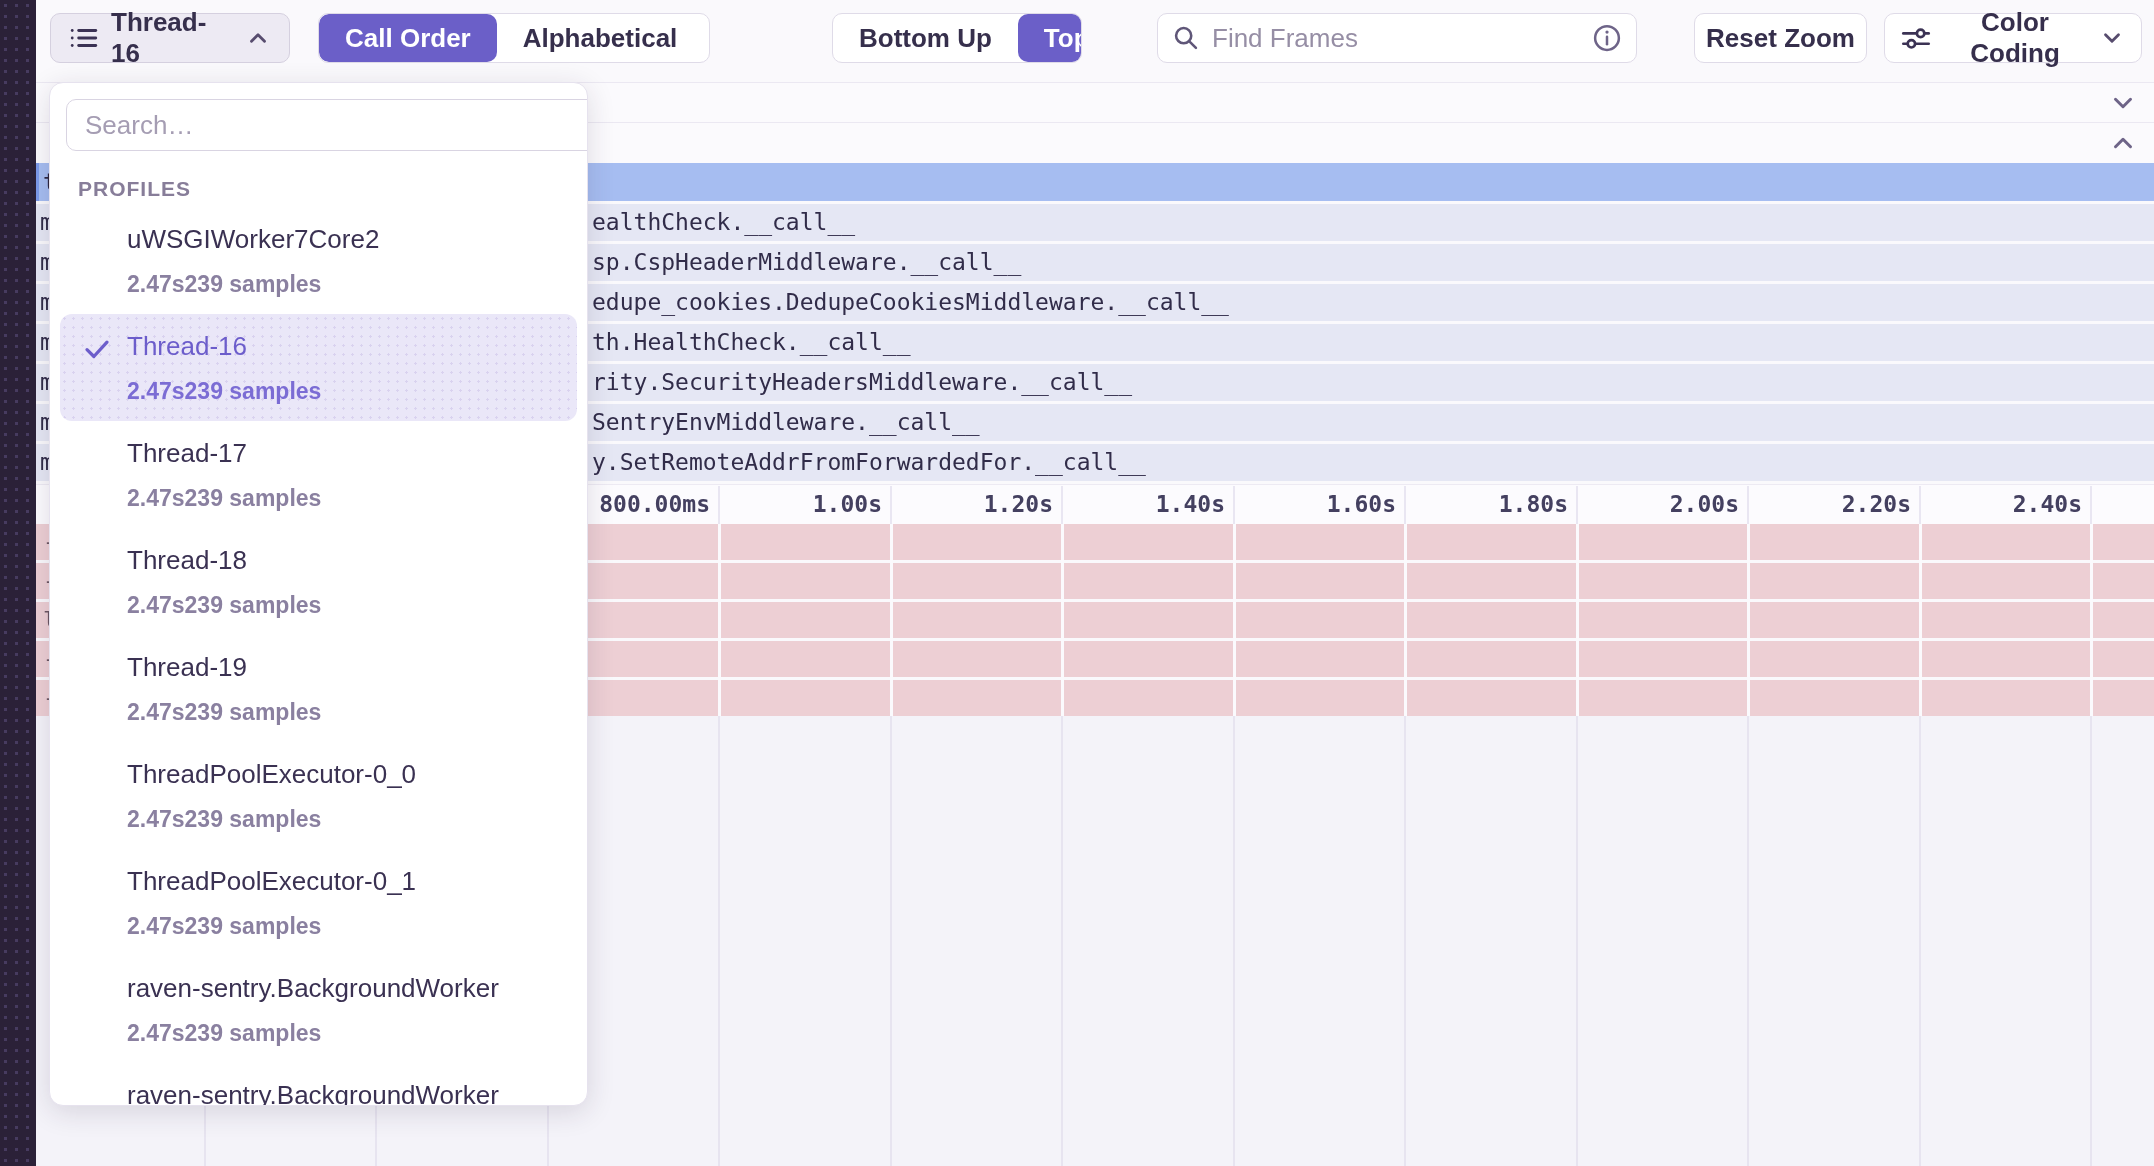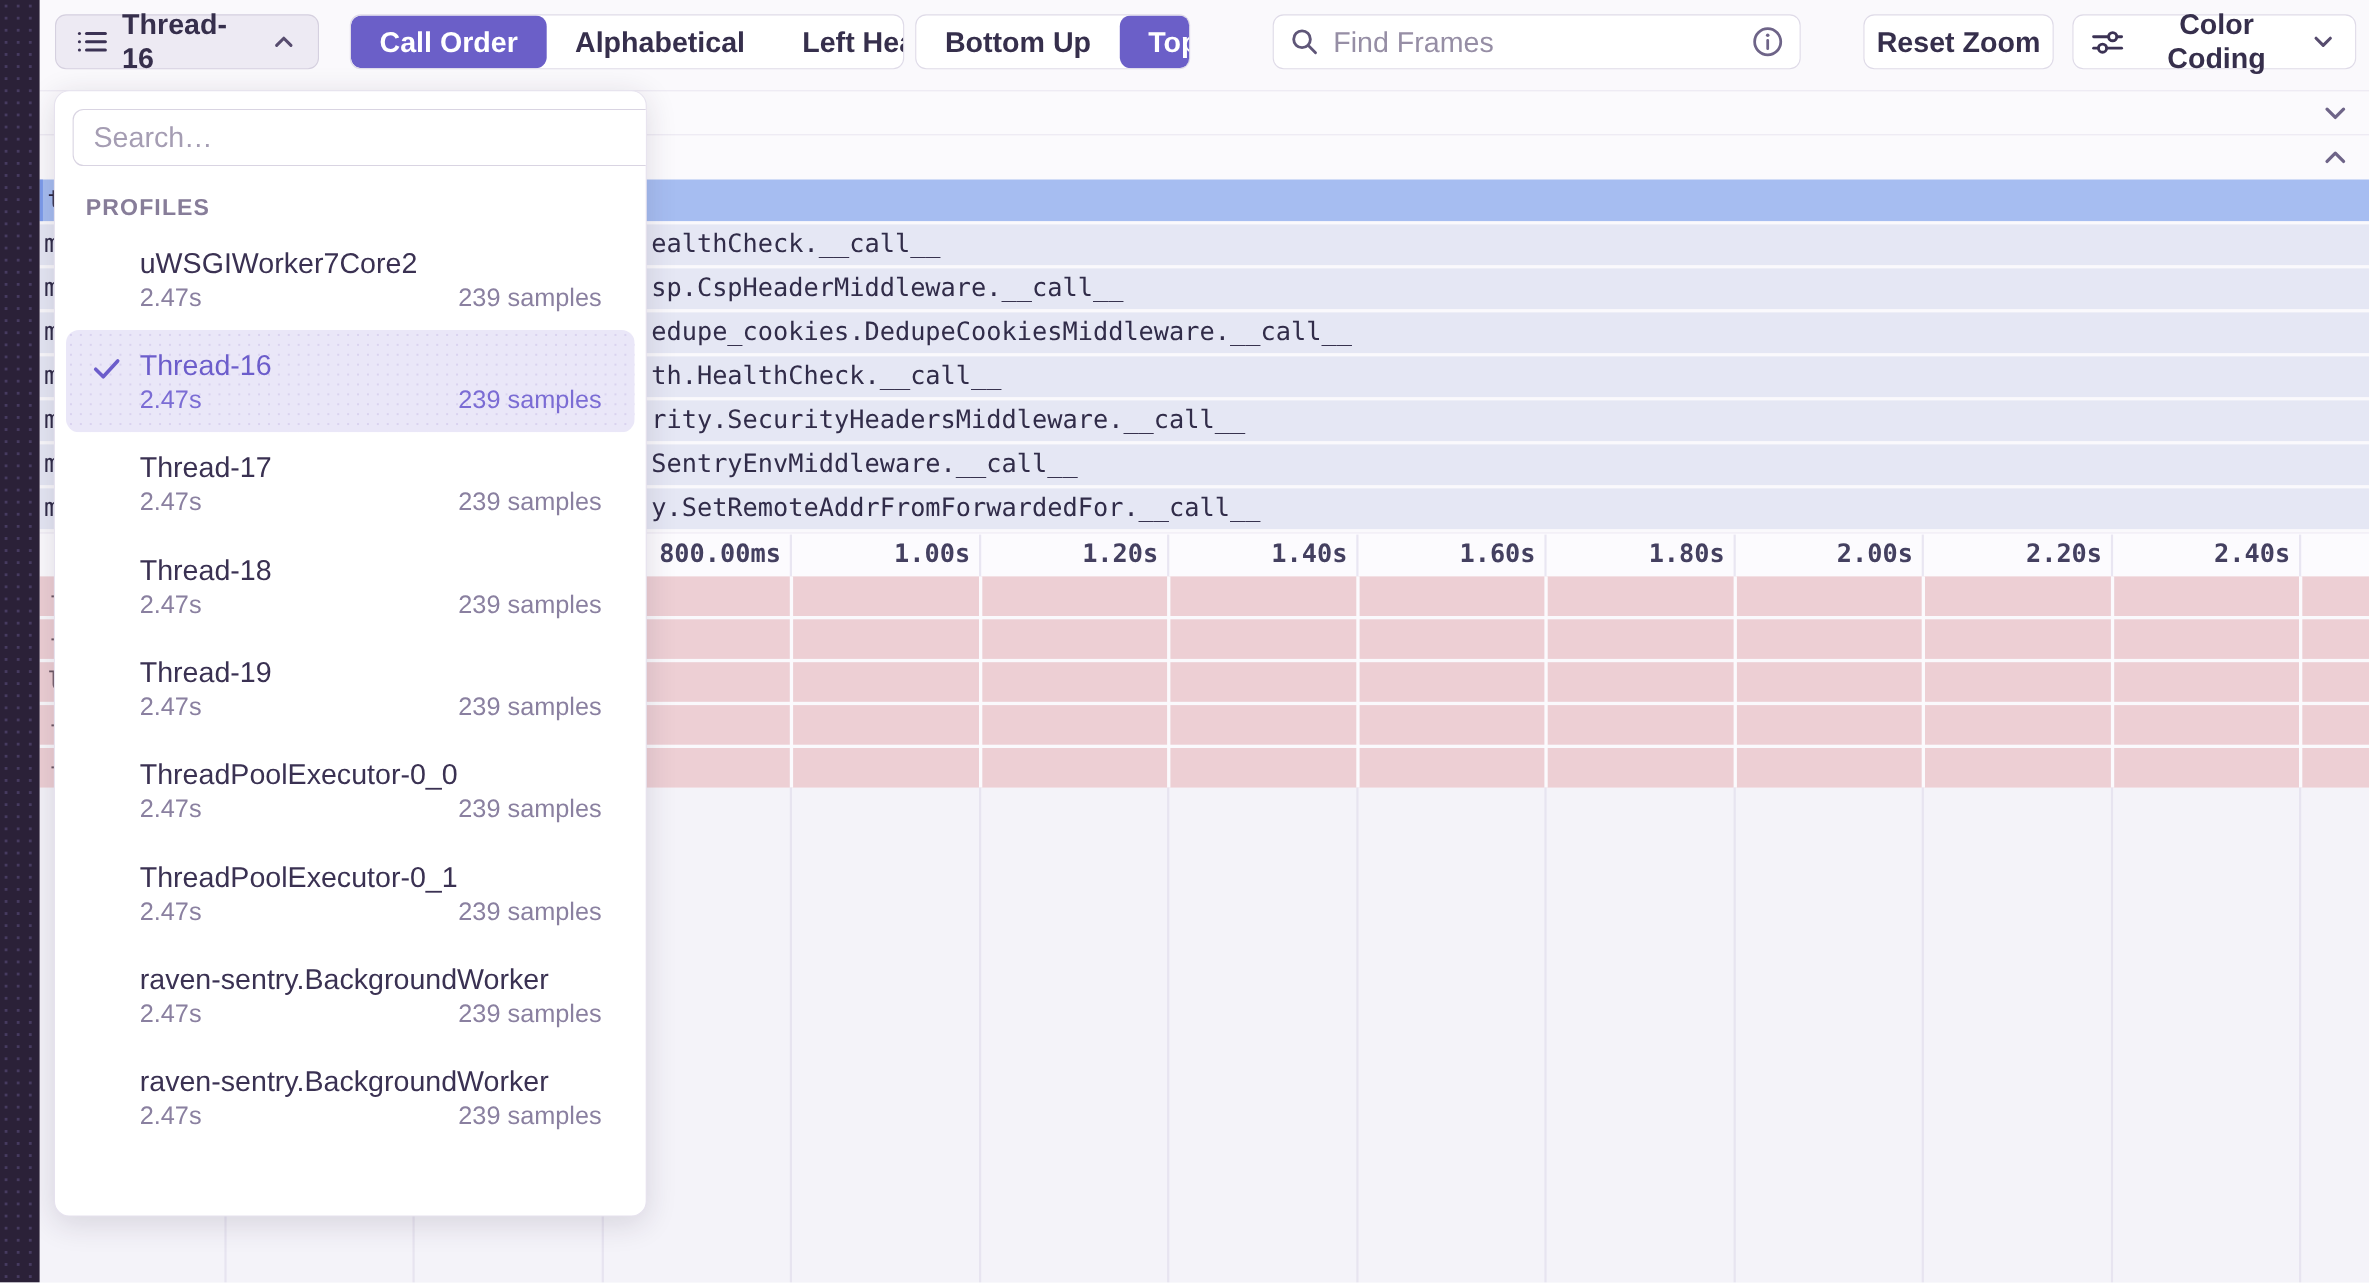--- a/index.html
+++ b/index.html
@@ -17,21 +17,21 @@
     background-size:11px 11px;
   }
   
   .toolbar-item{position:absolute;top:13px;height:50px;box-sizing:border-box;z-index:60;
     display:flex;align-items:center;font-weight:bold;font-size:26px;color:#362f4c;}
   .btn{background:#fff;border:1px solid #dfdbe8;border-radius:10px;cursor:pointer;}
   .thread-btn{left:50px;width:240px;background:#edeaf3;border:1px solid #d5d0df;
     display:flex;align-items:center;justify-content:space-between;padding:0 18px;}
   .thread-btn .lbl{margin:0 10px 0 12px;flex:1;text-align:left;}
   .segmented{background:#fff;border:1px solid #dfdbe8;border-radius:10px;display:flex;overflow:hidden;height:50px;}
-  .seg1{left:318px;width:504px;}
+  .seg1{left:318px;width:392px;}
   .seg2{left:832px;width:250px;}
   .seg{display:flex;align-items:center;justify-content:center;height:100%;
     padding:0 26px;white-space:nowrap;cursor:pointer;box-sizing:border-box;}
   .seg.active{background:#6b5fc8;color:#fff;border-radius:10px;}
   .seg-divider{width:1px;height:30px;background:#ddd8e6;align-self:center;}
   .search-box{left:1157px;width:480px;background:#fff;border:1px solid #dfdbe8;border-radius:10px;
     display:flex;align-items:center;padding:0 14px;box-sizing:border-box;}
   .search-box input{border:none;outline:none;flex:1;font-size:26px;color:#3a3153;
     font-family:"Liberation Sans",sans-serif;margin-left:10px;background:transparent;min-width:0;}
   .search-box input::placeholder{color:#968ea5;font-weight:normal;}
@@ -76,22 +76,22 @@
     background:#fff;border:1px solid #e6e2ee;border-radius:14px;box-sizing:border-box;
     box-shadow:0 6px 28px rgba(40,30,60,.14);overflow:hidden;}
   .dd-search{display:block;margin:16px 16px 0 16px;width:559px;height:52px;box-sizing:border-box;
     border:1.5px solid #d9d4e2;border-radius:10px;font-size:26px;padding:0 18px;outline:none;
     color:#3a3153;font-family:"Liberation Sans",sans-serif;}
   .dd-search::placeholder{color:#a59db3;}
   .dd-section{margin:26px 0 0 28px;font-size:21px;font-weight:bold;color:#877d99;letter-spacing:1px;}
   .dd-list{margin-top:6px;}
   .dd-item{position:relative;margin:0 10px;padding:17px 30px 17px 67px;border-radius:12px;cursor:pointer;}
   .dd-item .t{font-size:26px;color:#3a3152;line-height:31px;}
-  .dd-item .sub{display:flex;justify-content:space-between;margin-top:2px;
-    font-size:23px;color:#8a80a0;line-height:26px;}
+  .dd-item .sub{display:flex;margin-top:16px;
+    font-size:23px;color:#8a80a0;line-height:26px;font-weight:bold;}
   .dd-item.selected{
     background-color:#eae7f8;
     background-image:radial-gradient(circle,#d9d2ef 1.2px,transparent 1.3px);
     background-size:9px 9px;}
   .dd-item.selected .t{color:#6c5dcb;}
   .dd-item.selected .sub{color:#7b6cd4;}
   .dd-item .check{display:none;position:absolute;left:22px;top:20px;}
   .dd-item.selected .check{display:block;}
   svg{display:block;}
 </style>

